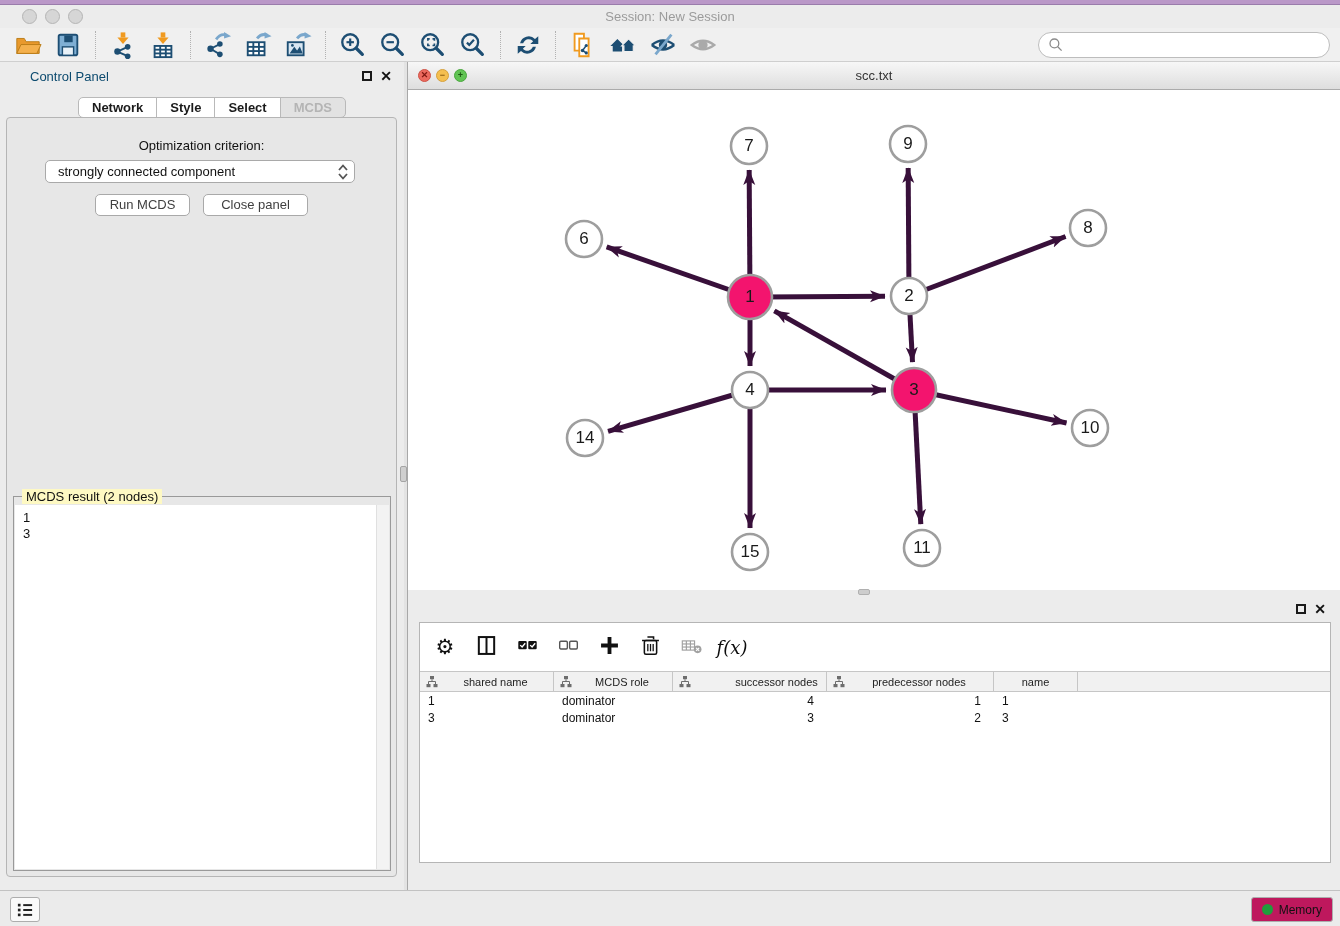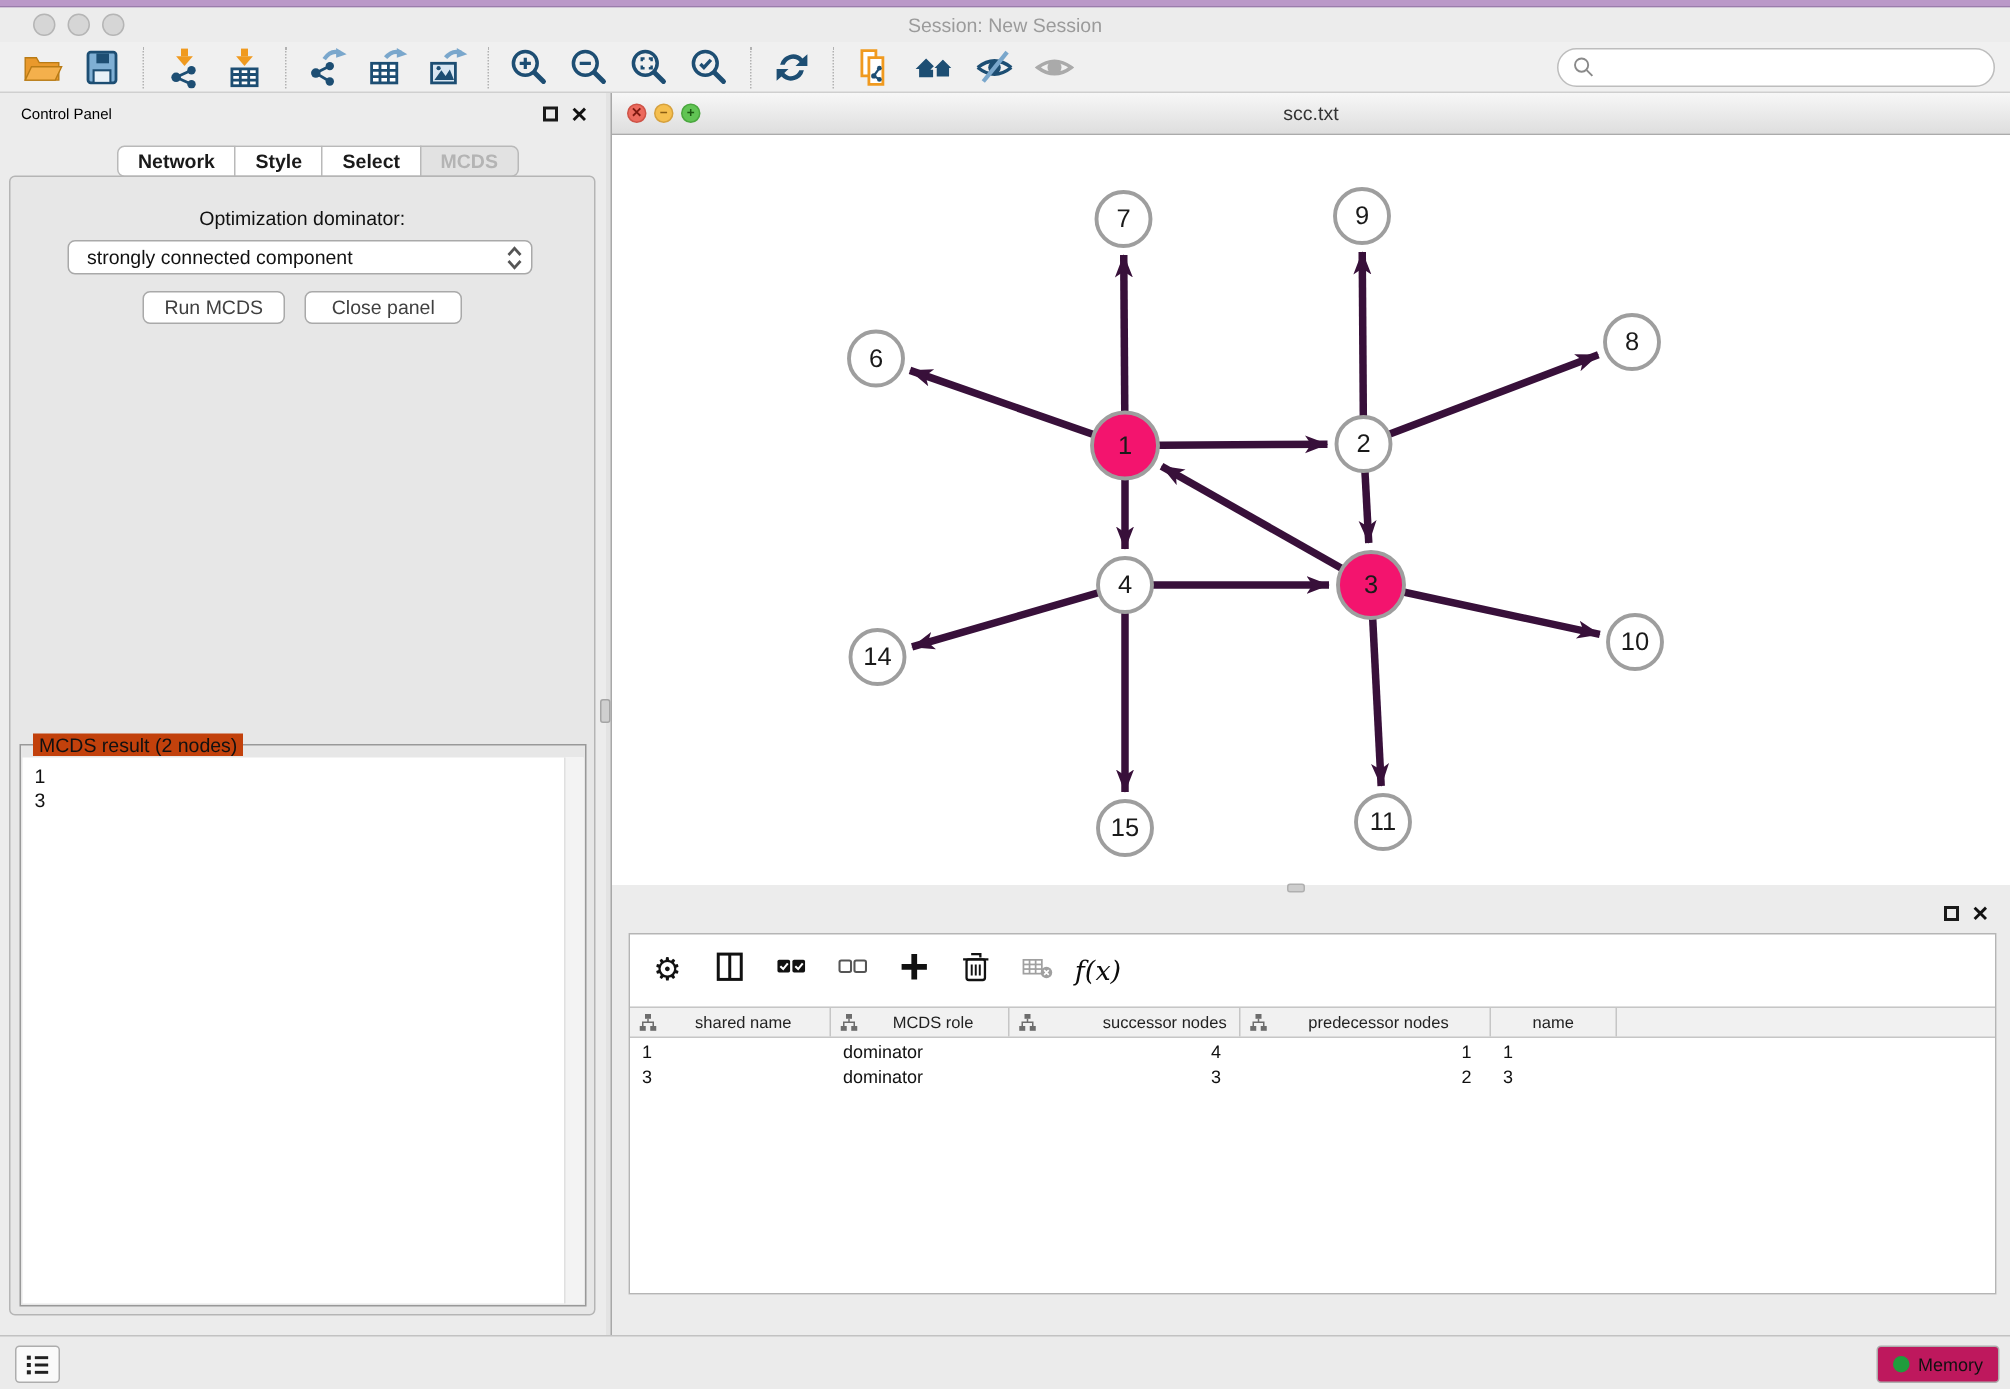--- a/index.html
+++ b/index.html
@@ -19,21 +19,21 @@
   .tbtn svg { width:28px; height:28px; }
   .tbtn.disabled { opacity:.8; }
   .tsep { width:0; height:28px; border-left:1px dotted #b2b2b2; margin:0 7px; }
   .search-box { right:10px; top:32px; width:292px; height:26px; background:#fff; border:1px solid #bdbdbd;
                 border-radius:13px; display:flex; align-items:center; padding-left:9px; }
   .search-box svg { width:16px; height:16px; }
   .search-box input { border:none; outline:none; flex:1; font-size:13px; background:transparent; padding-left:5px; }
 
   
   .control-panel { left:0; top:62px; width:404px; height:828px; background:#ececec; }
-  .cp-header { height:30px; line-height:30px; padding-left:14px; font-size:10px; color:#000000; }
+  .cp-header { height:30px; line-height:30px; padding-left:30px; font-size:13px; color:#0c4a6e; }
   .win-btns { position:absolute; right:12px; top:9px; display:flex; gap:8px; align-items:center; }
   .wb-sq { width:10px; height:10px; border:2px solid #1a1a1a; }
   .wb-x { font-size:14px; font-weight:bold; color:#111; line-height:10px; }
   .tabs-row { position:absolute; display:flex; }
   .cp-tabs { left:78px; top:35px; }
   .tab { padding:0 13px; height:21px; line-height:19px; font-size:13px; font-weight:600; background:#fff;
          border:1px solid #b9b9b9; color:#1a1a1a; margin-left:-1px; }
   .tab:first-child { border-radius:5px 0 0 5px; margin-left:0; }
   .tab:last-child { border-radius:0 5px 5px 0; }
   .tab.sel { background:#e2e2e2; color:#b4b4b4; }
@@ -43,21 +43,21 @@
   .cp-select { position:absolute; left:38px; top:42px; width:310px; height:23px; background:#fff;
                border:1px solid #a9a9a9; border-radius:5px; display:flex; align-items:center;
                padding:0 6px 0 12px; font-size:13px; color:#111; }
   .cp-select .sel-txt { flex:1; }
   .cp-select svg { width:10px; height:16px; }
   .cp-btn { position:absolute; top:76px; height:22px; background:#fff; border:1px solid #a9a9a9; border-radius:5px;
             font-size:13px; color:#404040; text-align:center; line-height:20px; }
   .btn-run { left:88px; width:95px; }
   .btn-close { left:196px; width:105px; }
   .groupbox { position:absolute; left:6px; top:378px; width:378px; height:375px; border:1px solid #999; }
-  .gb-legend { position:absolute; top:-8px; left:8px; background:#c2410c; padding:0 4px; font-size:13px; color:#111; }
+  .gb-legend { position:absolute; top:-8px; left:8px; background:#fef9c3; padding:0 4px; font-size:13px; color:#111; }
   .gb-body { position:absolute; left:1px; right:1px; top:8px; bottom:1px; background:#fff; }
   .gb-scroll { position:absolute; right:0; top:0; bottom:0; width:13px; background:#f3f3f3; border-left:1px solid #e0e0e0; }
   .gb-lines { padding:5px 0 0 8px; }
   .rline { font-size:13px; line-height:16px; color:#111; }
 
   
   .v-split { left:404px; top:62px; width:4px; height:828px; background:#e3e3e3; border-right:1px solid #a8a8a8; }
   .v-grip { left:400px; top:466px; width:7px; height:16px; background:#cfcfcf; border:1px solid #a5a5a5; border-radius:2px; }
   .h-grip { left:858px; top:589px; width:12px; height:6px; background:#cdcdcd; border:1px solid #b0b0b0; border-radius:2px; }
 
@@ -326,21 +326,21 @@
     <span class="wb-sq"></span>
     <span class="wb-x">✕</span>
   </div>
   <div class="tabs-row cp-tabs">
       <span class="tab">Network</span>
       <span class="tab">Style</span>
       <span class="tab">Select</span>
       <span class="tab sel">MCDS</span>
     </div>
   <div class="cp-page">
-    <div class="opt-label">Optimization dominator:</div>
+    <div class="opt-label">Optimization criterion:</div>
     <div class="cp-select">
       <span class="sel-txt">strongly connected component</span>
       <svg viewBox="0 0 10 16">
         <path d="M1 6 L5 1.5 L9 6" fill="none" stroke="#555" stroke-width="1.8"></path>
         <path d="M1 10 L5 14.5 L9 10" fill="none" stroke="#555" stroke-width="1.8"></path>
       </svg>
     </div>
     <div class="cp-btn btn-run">Run MCDS</div>
     <div class="cp-btn btn-close">Close panel</div>
     <div class="groupbox">

